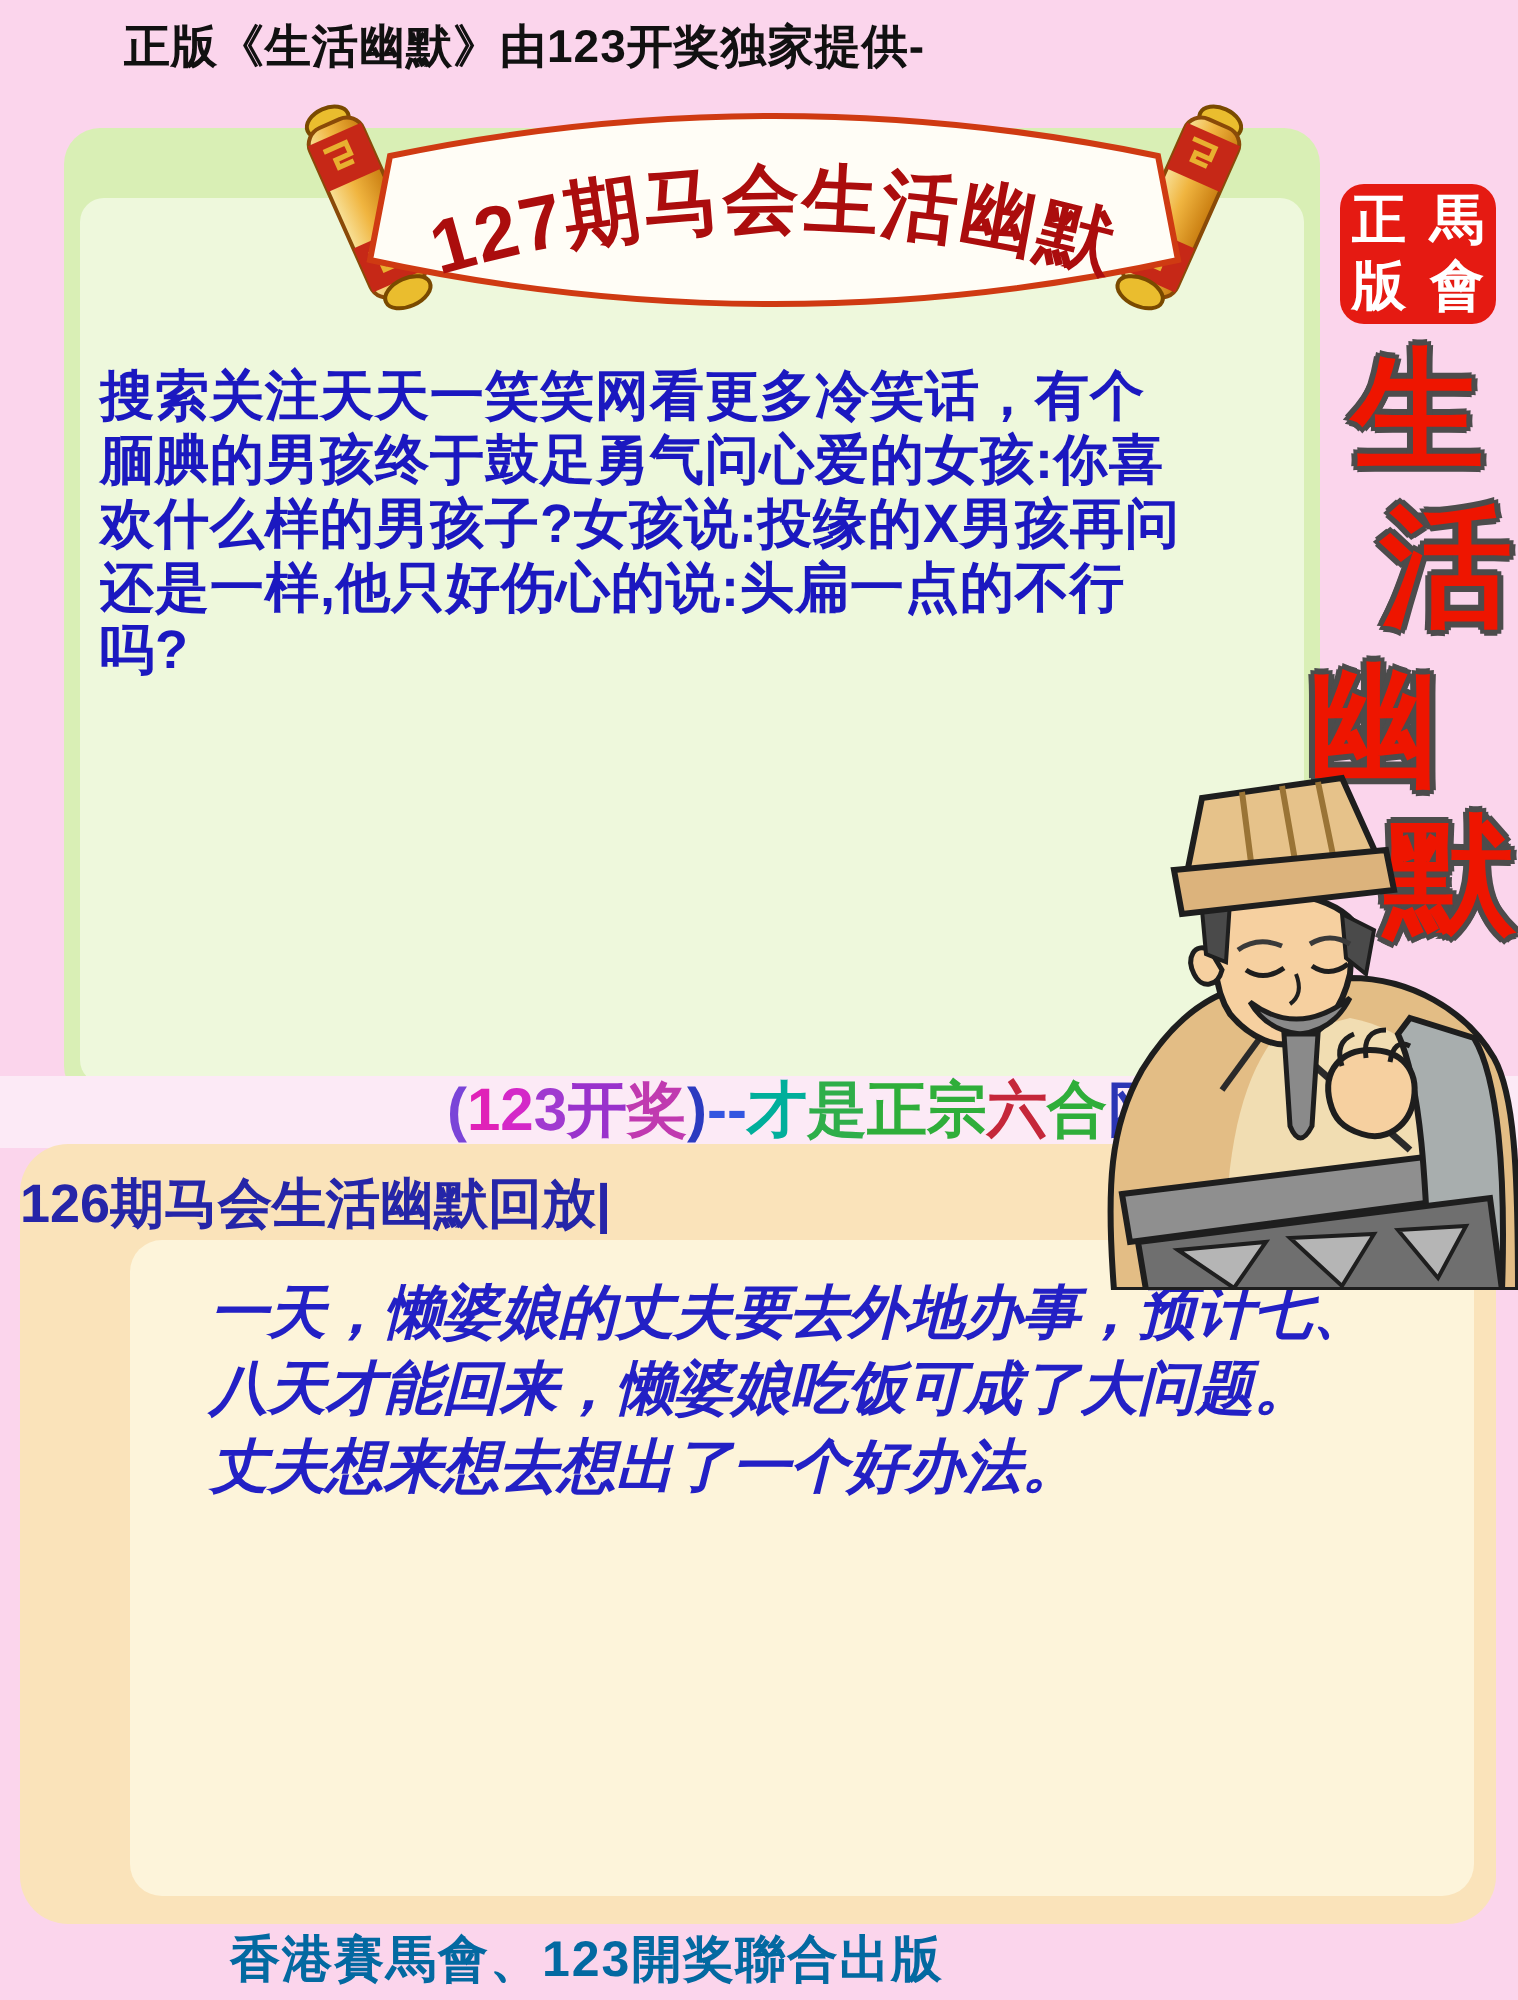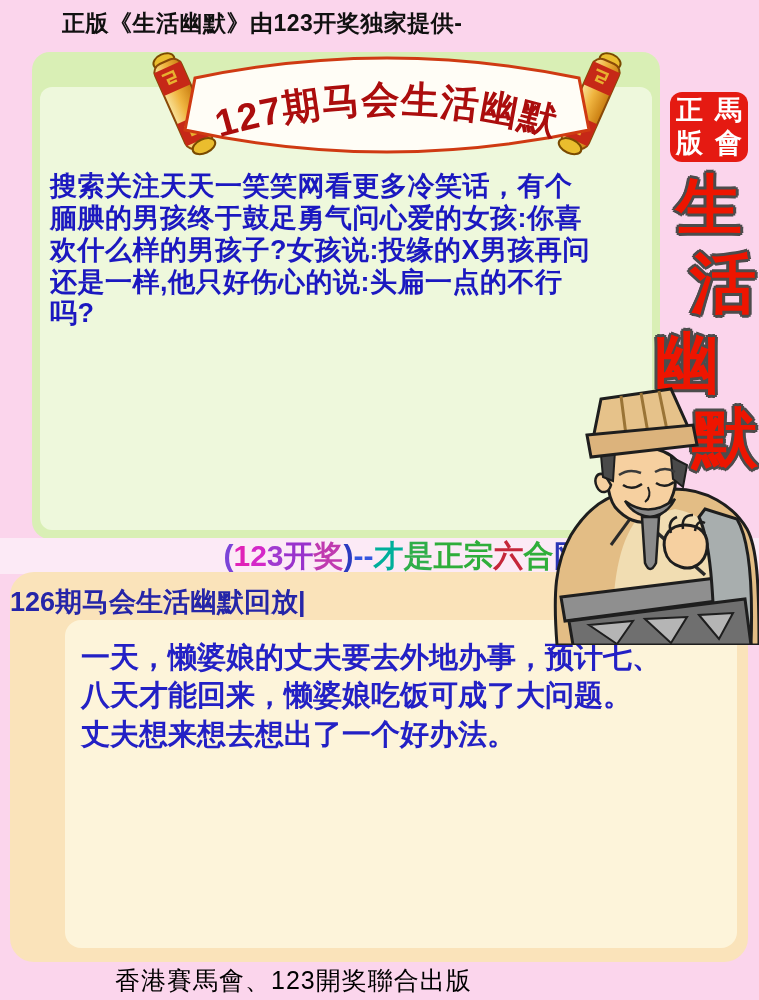--- a/index.html
+++ b/index.html
@@ -5,21 +5,21 @@
   html,body{margin:0;padding:0;}
   body{font-family:"Liberation Sans",sans-serif;}
   #canvas{position:relative;width:759px;height:1000px;background:#fbd5ec;overflow:hidden;}
 
   
   .top-bar{position:absolute;left:0;top:0;width:759px;height:46px;display:flex;align-items:center;padding-left:48px;}
   .top-bar .left{margin-left:14px;font-size:23px;font-weight:600;color:#111;letter-spacing:.5px;}
   .top-bar .right{position:absolute;right:12px;font-size:23px;font-weight:600;color:#111;}
 
   
-  .green-box{position:absolute;left:32px;top:52px;width:628px;height:487px;background:#d9efb5;border-radius:18px;}
+  .green-box{position:absolute;left:32px;top:64px;width:628px;height:487px;background:#d9efb5;border-radius:18px;}
   .green-inner{position:absolute;left:8px;top:35px;right:8px;bottom:9px;background:#eef8dc;border-radius:12px;}
   .joke1{position:absolute;left:10px;right:4px;top:84px;font-size:27px;line-height:1.18;font-weight:600;
          color:#1b18c0;white-space:pre-line;letter-spacing:.5px;}
 
   
   .scroll-banner{position:absolute;left:145px;top:48px;width:484px;height:112px;}
 
   
   .badge{position:absolute;left:670px;top:92px;width:78px;height:70px;background:#e51a12;border-radius:12px;
          display:grid;grid-template-columns:1fr 1fr;align-items:center;justify-items:center;
@@ -35,25 +35,25 @@
   .vchar.c3{left:692px;top:404px;}
 
   
   .mid-strip{position:absolute;left:0;top:538px;width:759px;height:36px;background:#fceaf6;
              text-align:center;font-size:30px;font-weight:600;line-height:36px;padding-left:48px;box-sizing:border-box;}
 
   
   .replay-box{position:absolute;left:10px;top:572px;width:738px;height:390px;background:#fae3ba;border-radius:24px;}
   .replay-header{margin-top:12px;width:660px;font-size:27px;font-weight:bold;color:#2525a8;}
   .replay-inner{position:absolute;left:55px;top:48px;width:672px;height:328px;background:#fdf4da;border-radius:16px;}
-  .joke2{padding:18px 12px 0 16px;font-size:29px;line-height:1.32;font-weight:600;color:#2320c5;white-space:pre-line;}
+  .joke2{padding:18px 12px 0 40px;font-size:29px;line-height:1.32;font-weight:600;color:#2320c5;white-space:pre-line;font-style:italic;}
 
   
   .bottom-bar{position:absolute;left:0;top:962px;width:759px;height:38px;}
-  .bottom-bar .text{margin-left:115px;font-size:25px;font-weight:400;color:#000000;line-height:36px;letter-spacing:1px;}
+  .bottom-bar .text{margin-left:115px;font-size:25px;font-weight:700;color:#0369a1;line-height:36px;letter-spacing:1px;}
 
   
   .figure{position:absolute;left:553px;top:383px;width:206px;height:262px;z-index:10;}
 </style>
 </head>
 <body>
 
 <div id="canvas">
 
   <div class="top-bar">

